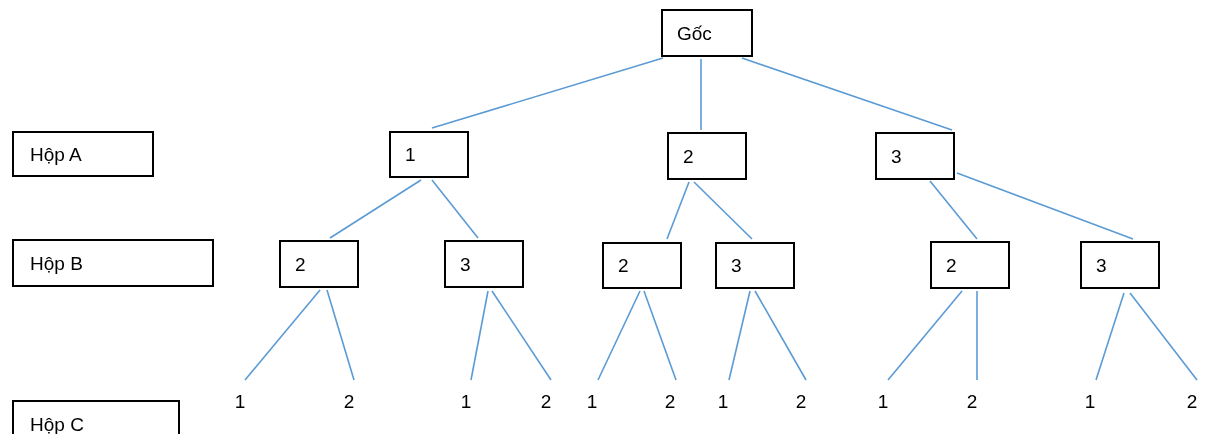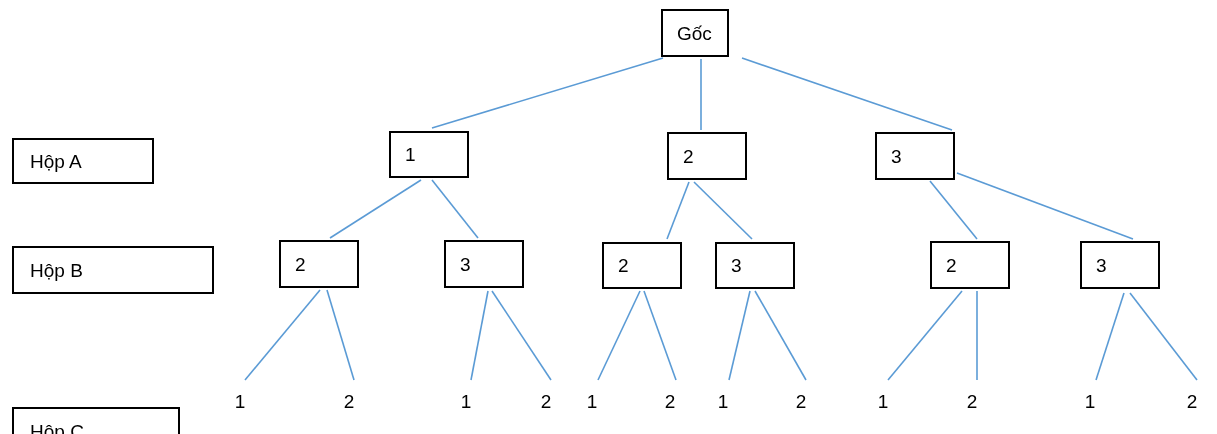--- a/index.html
+++ b/index.html
@@ -45,21 +45,20 @@
     background: #ffffff;
     border: 2px solid #000000;
     display: flex;
     align-items: center;
     justify-content: flex-start;
     font-size: 19px;
     color: #000000;
     line-height: 1;
     padding-left: 16px;
     z-index: 2;
-    margin-top: 7px;
   }
   .leaf-label {
     position: absolute;
     font-size: 19px;
     color: #000000;
     line-height: 1;
     text-align: center;
     z-index: 2;
   }
 </style>
@@ -91,21 +90,21 @@
       <line x1="1124" y1="293" x2="1096" y2="380" stroke="#5B9BD5" stroke-width="1.6"></line>
       <line x1="1130" y1="293" x2="1197" y2="380" stroke="#5B9BD5" stroke-width="1.6"></line>
     </svg>
 
   <div id="legend-layer">
       <div class="legend-box" style="left: 12px; top: 131px; width: 142px; height: 46px;">Hộp A</div>
       <div class="legend-box" style="left: 12px; top: 239px; width: 202px; height: 48px;">Hộp B</div>
       <div class="legend-box" style="left: 12px; top: 400px; width: 168px; height: 48px;">Hộp C</div>
     </div>
   <div id="node-layer">
-      <div class="node" style="left: 661px; top: 9px; width: 68px; height: 48px; text-align: right;">Gốc</div>
+      <div class="node" style="left: 661px; top: 9px; width: 92px; height: 48px; text-align: right;">Gốc</div>
       <div class="node" style="left: 389px; top: 131px; width: 80px; height: 47px;">1</div>
       <div class="node" style="left: 667px; top: 132px; width: 80px; height: 48px;">2</div>
       <div class="node" style="left: 875px; top: 132px; width: 80px; height: 48px;">3</div>
       <div class="node" style="left: 279px; top: 240px; width: 80px; height: 48px;">2</div>
       <div class="node" style="left: 444px; top: 240px; width: 80px; height: 48px;">3</div>
       <div class="node" style="left: 602px; top: 242px; width: 80px; height: 47px;">2</div>
       <div class="node" style="left: 715px; top: 242px; width: 80px; height: 47px;">3</div>
       <div class="node" style="left: 930px; top: 241px; width: 80px; height: 48px;">2</div>
       <div class="node" style="left: 1080px; top: 241px; width: 80px; height: 48px;">3</div>
     </div>

